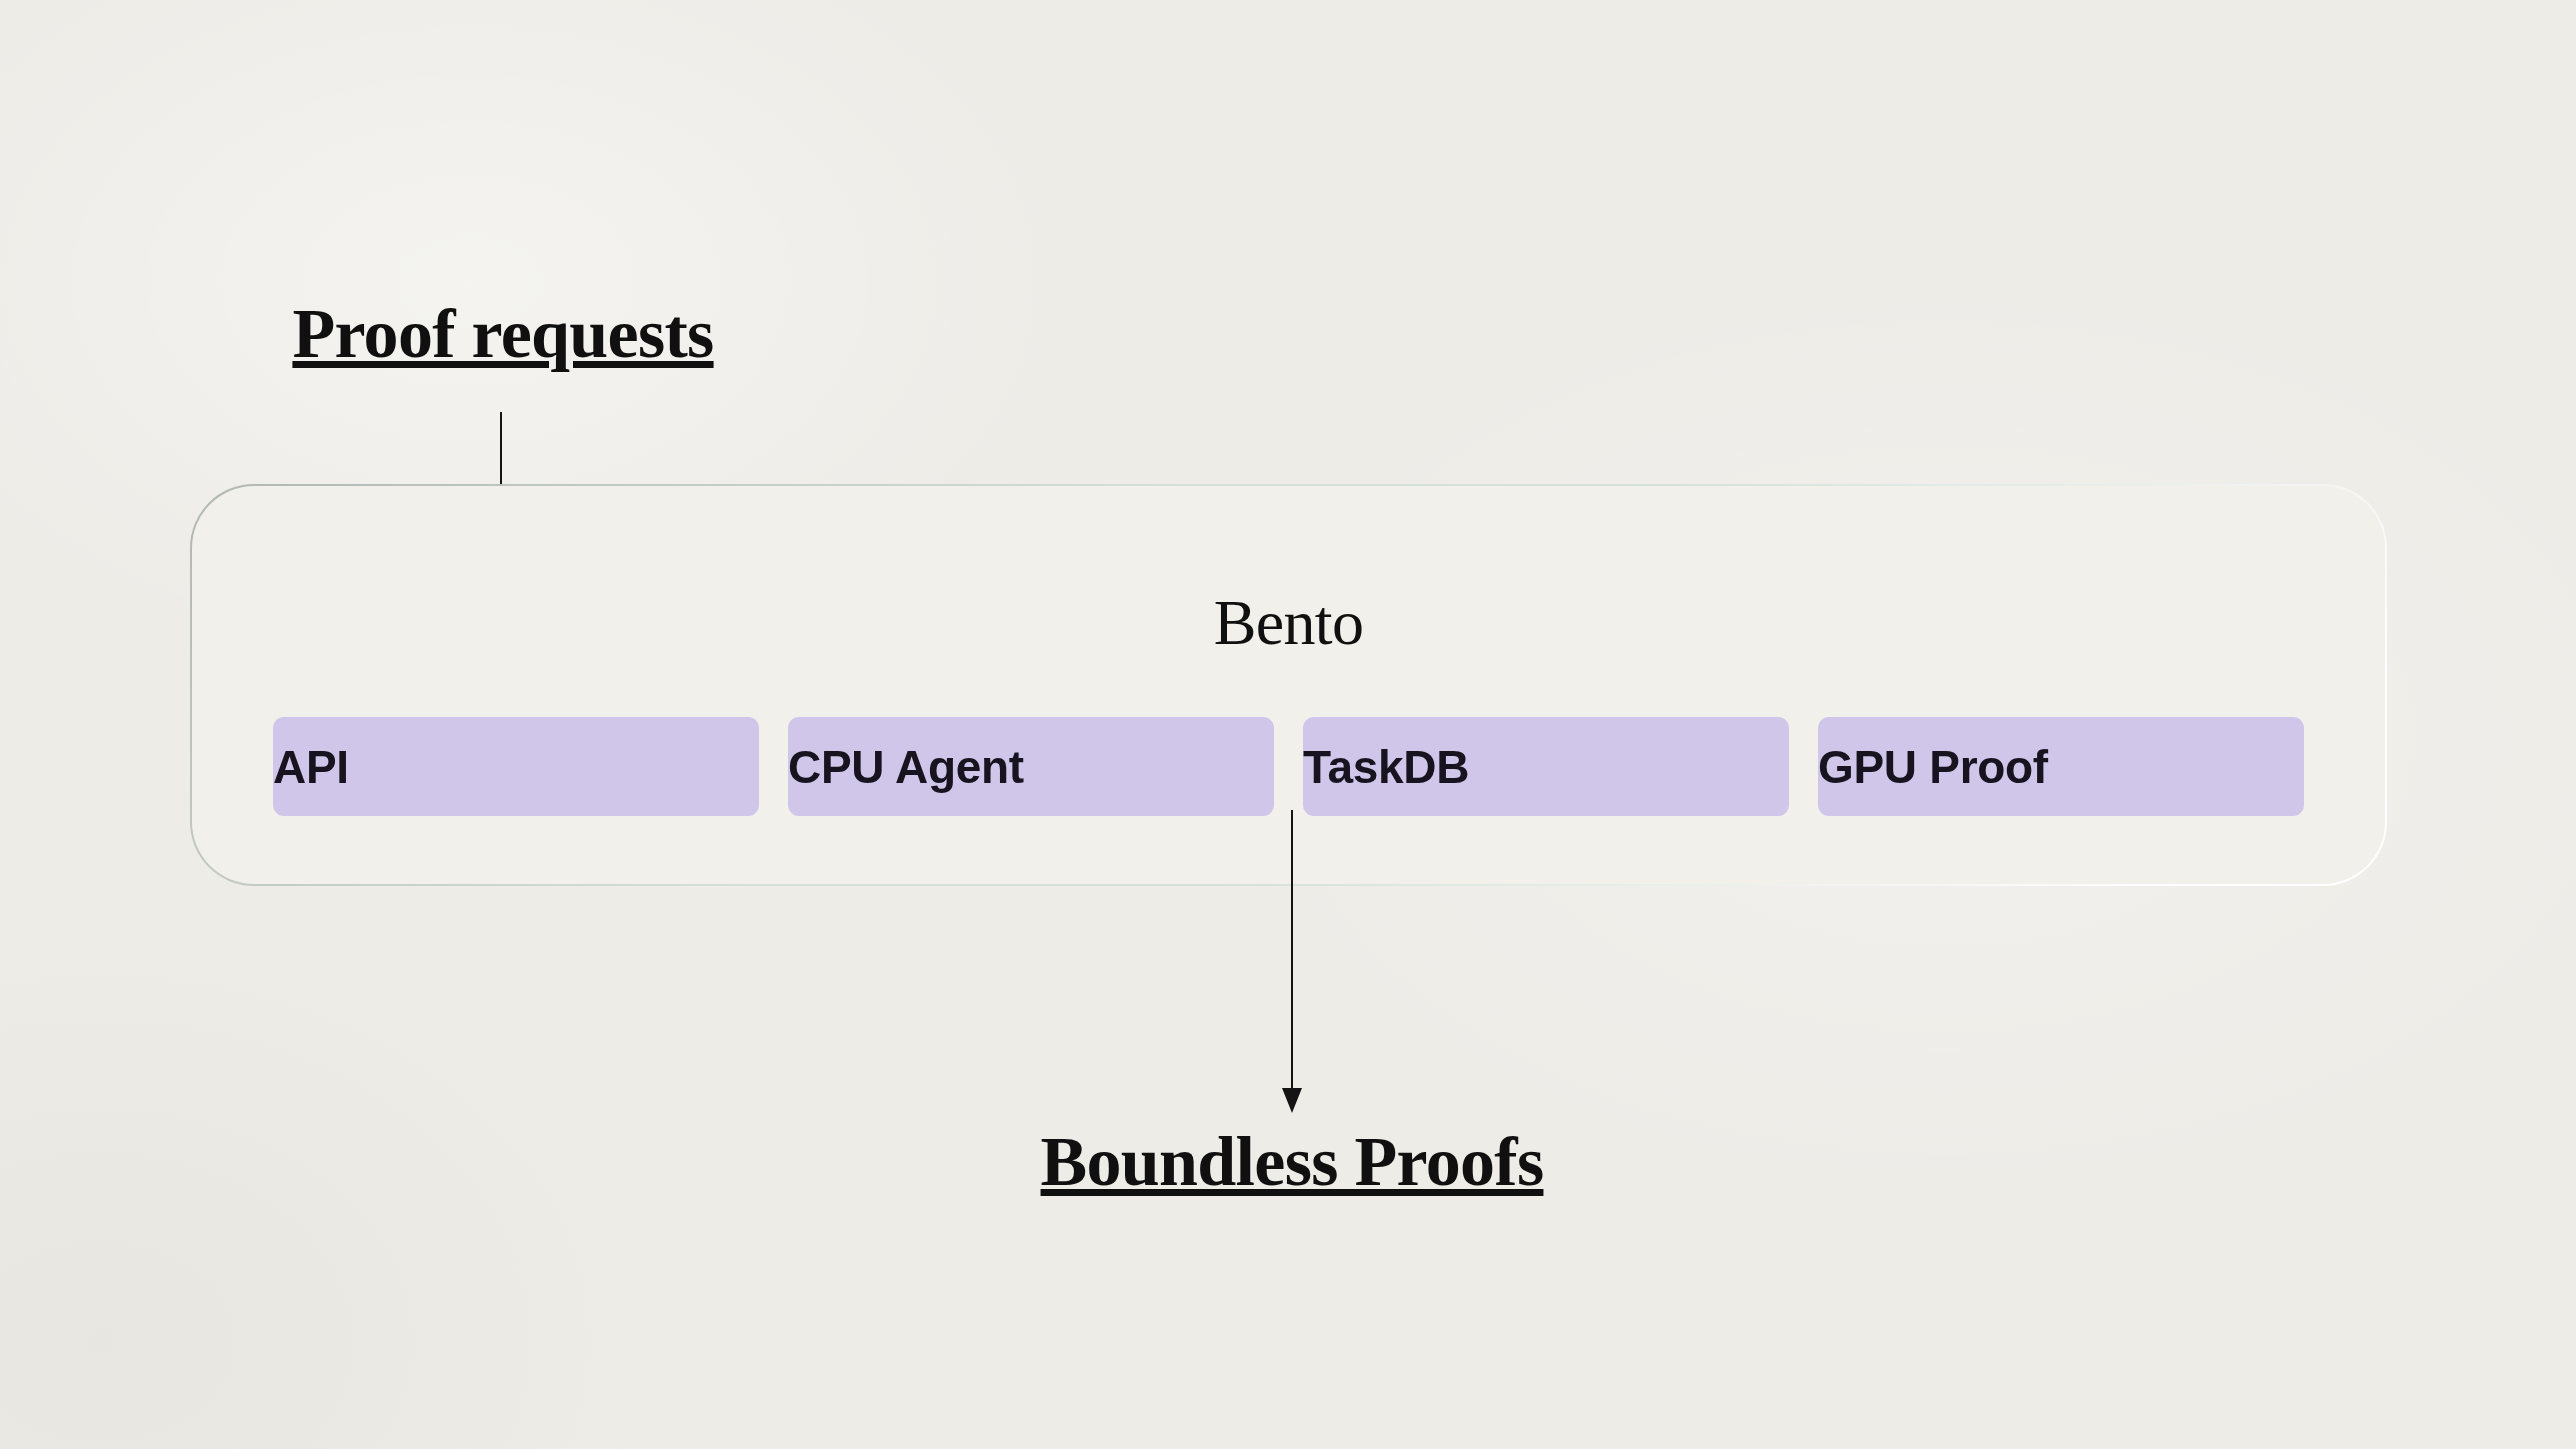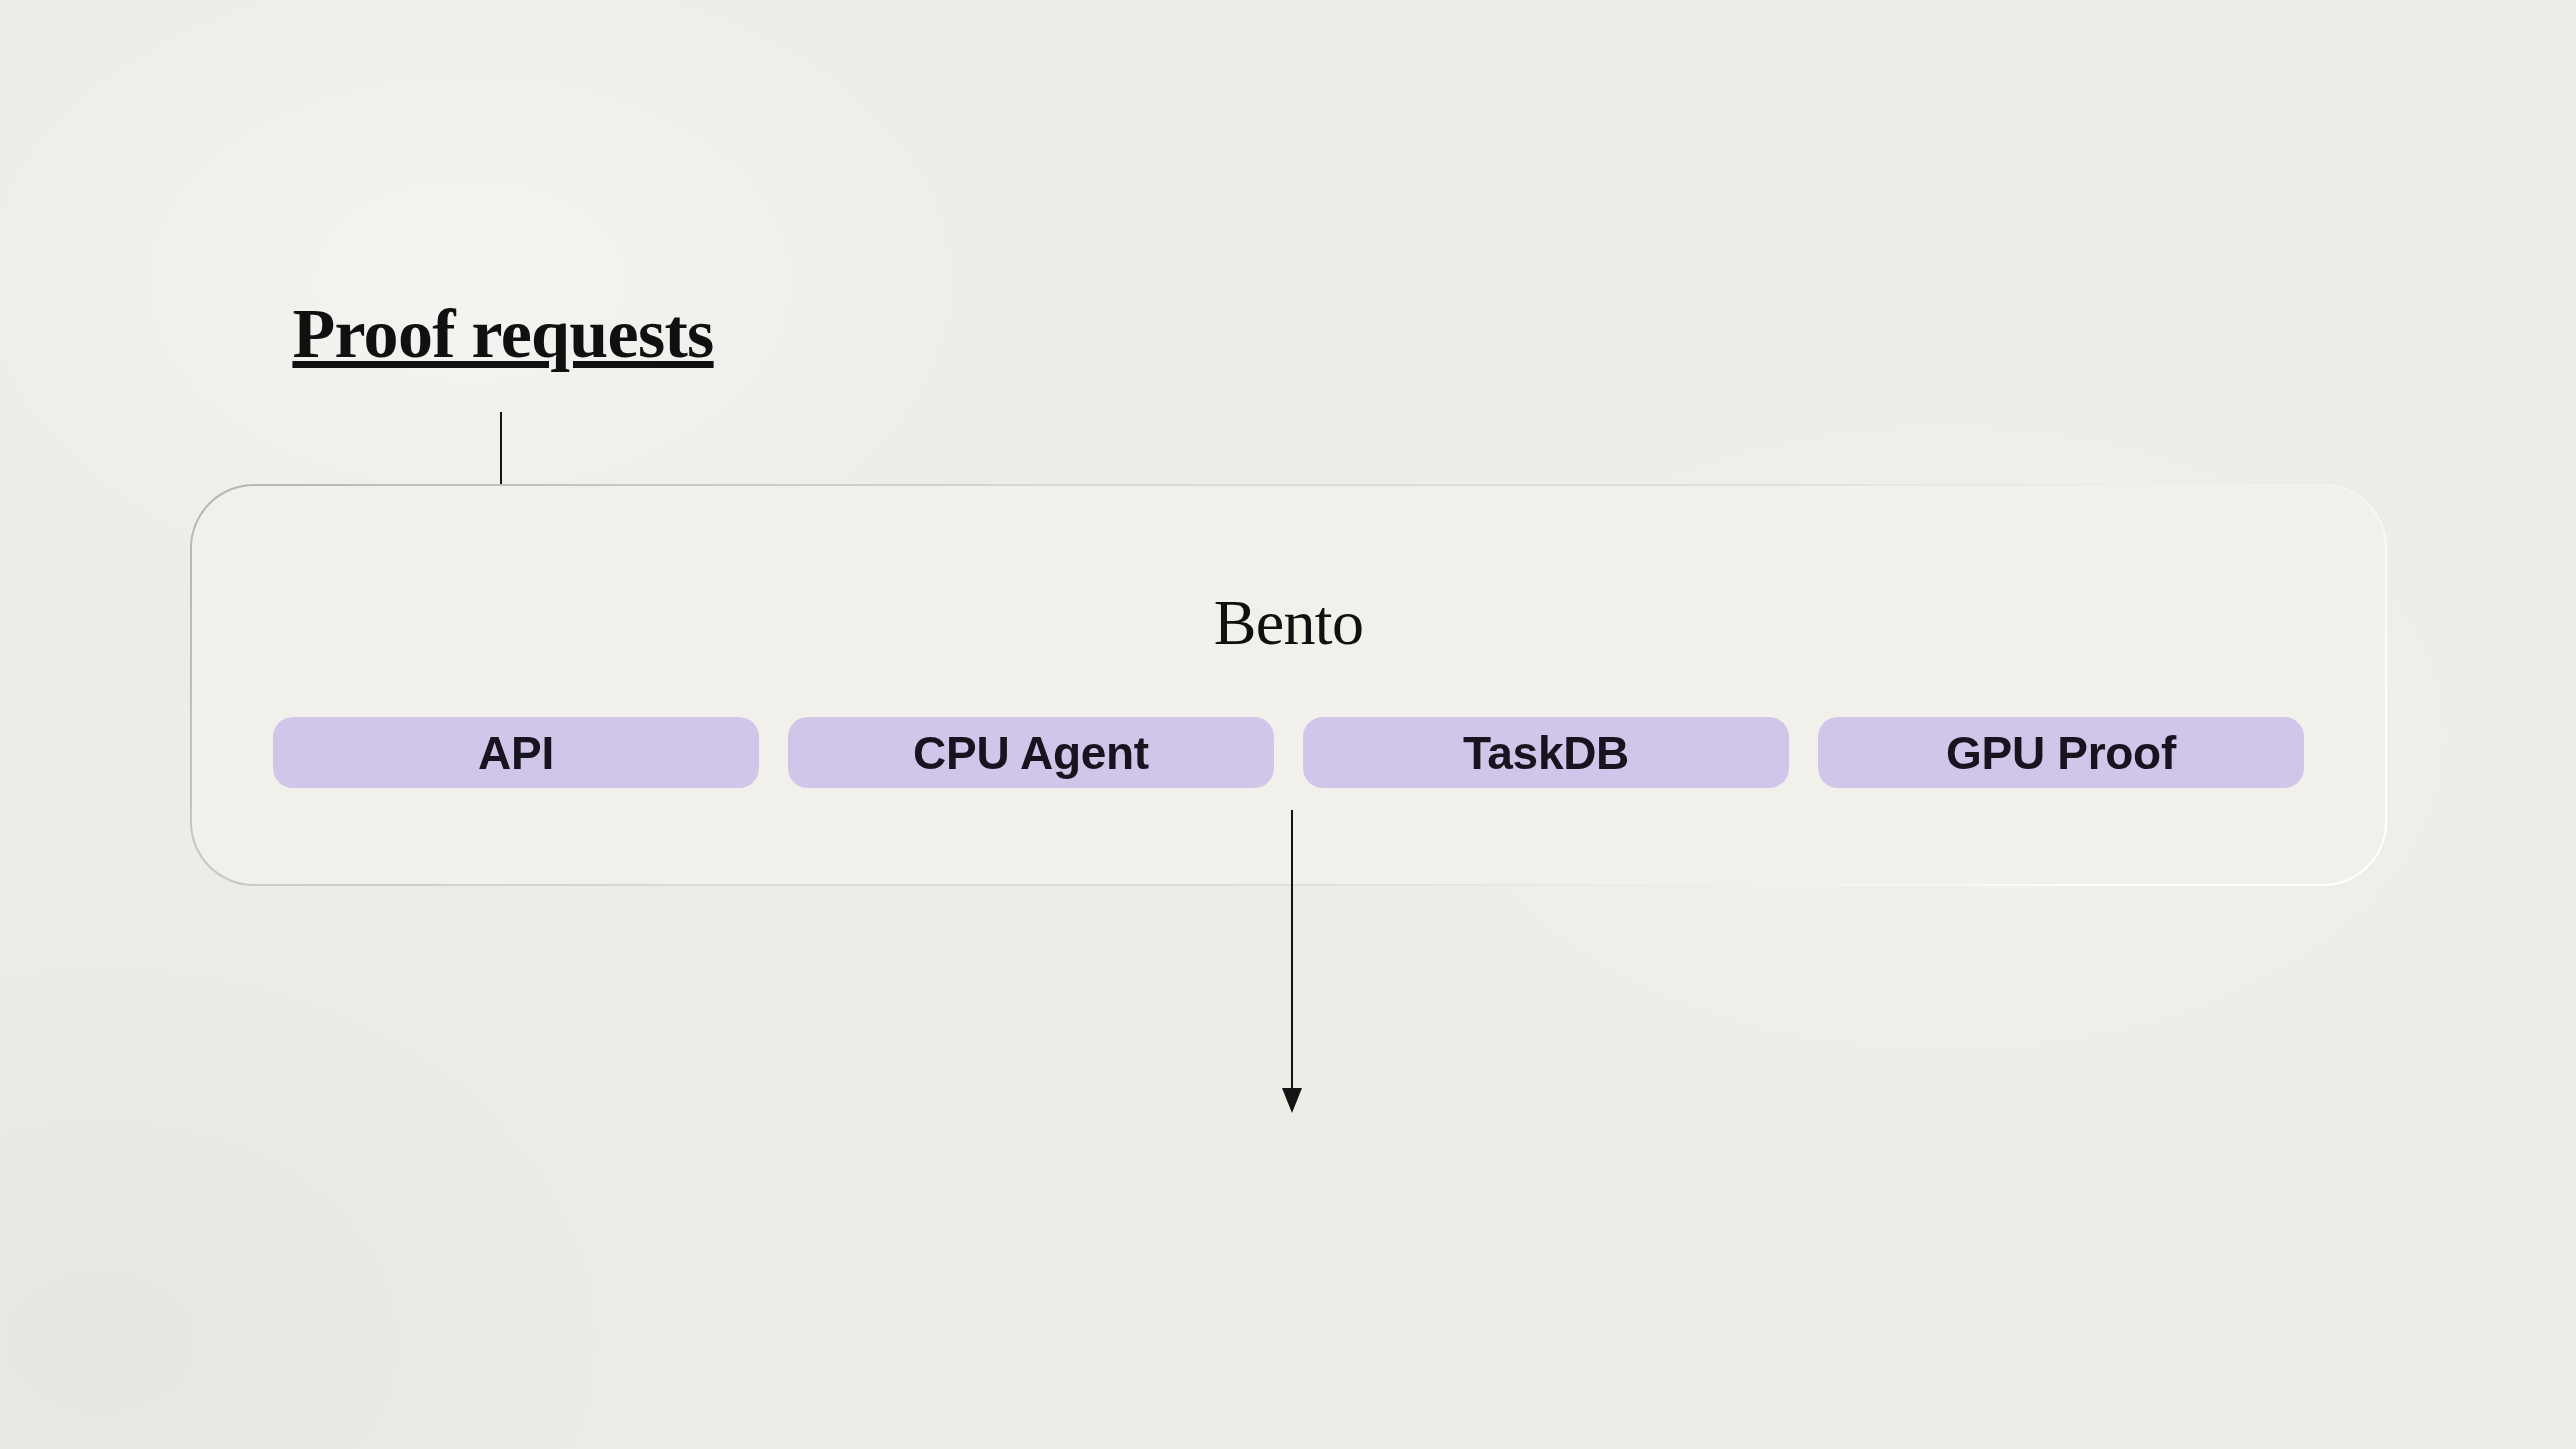--- a/index.html
+++ b/index.html
@@ -88,26 +88,26 @@
     margin-top:19px;
   }
   .boxes-row{
     position:absolute;
     left:81px;right:81px;top:231px;
     display:flex;
     gap:29px;
   }
   .node{
     flex:1 1 0;
-    height:71px;
-    border-radius:20px;
+    height:99px;
+    border-radius:11px;
     background:var(--node-fill);
     display:flex;
     align-items:center;
-    justify-content:center;
+    justify-content:flex-start;
   }
   .node-label{
     font-family:"Liberation Sans","DejaVu Sans",sans-serif;
     font-weight:700;
     font-size:46px;
     letter-spacing:-0.3px;
     color:var(--node-text);
     white-space:nowrap;
   }
 </style>
@@ -144,15 +144,16 @@
       </div>
 
     </div>
   </div>
 
   <div class="arrow arrow-bottom">
     <div class="shaft"></div>
     <div class="head"></div>
   </div>
 
+  <div class="heading bottom-label">Boundless Proofs</div>
 
 </div>
 
 
 </body></html>

